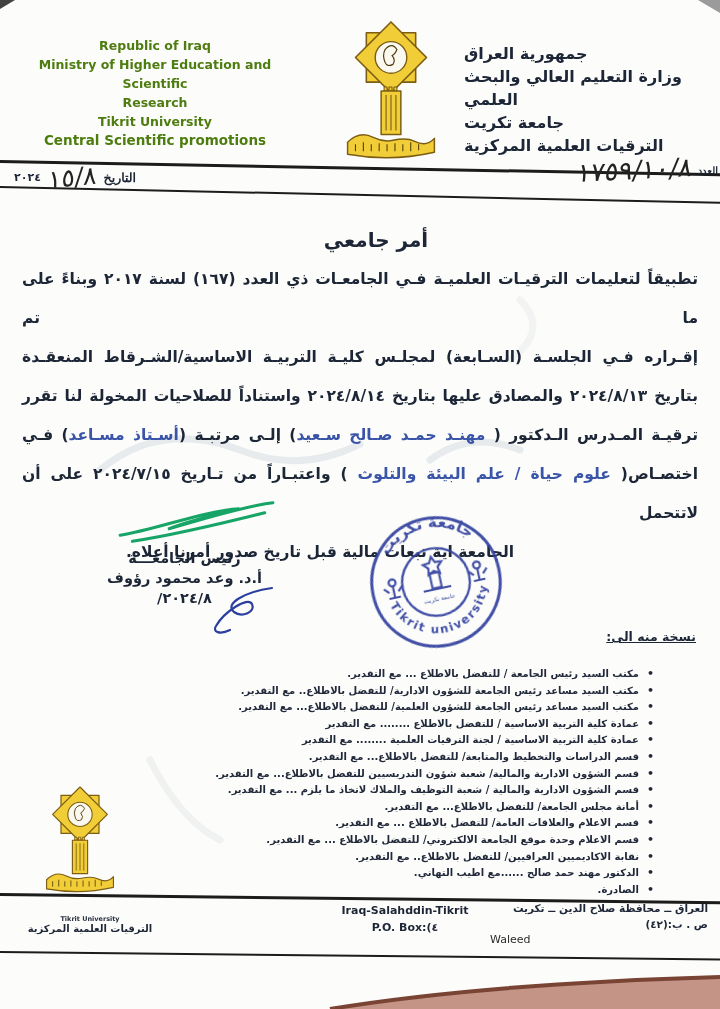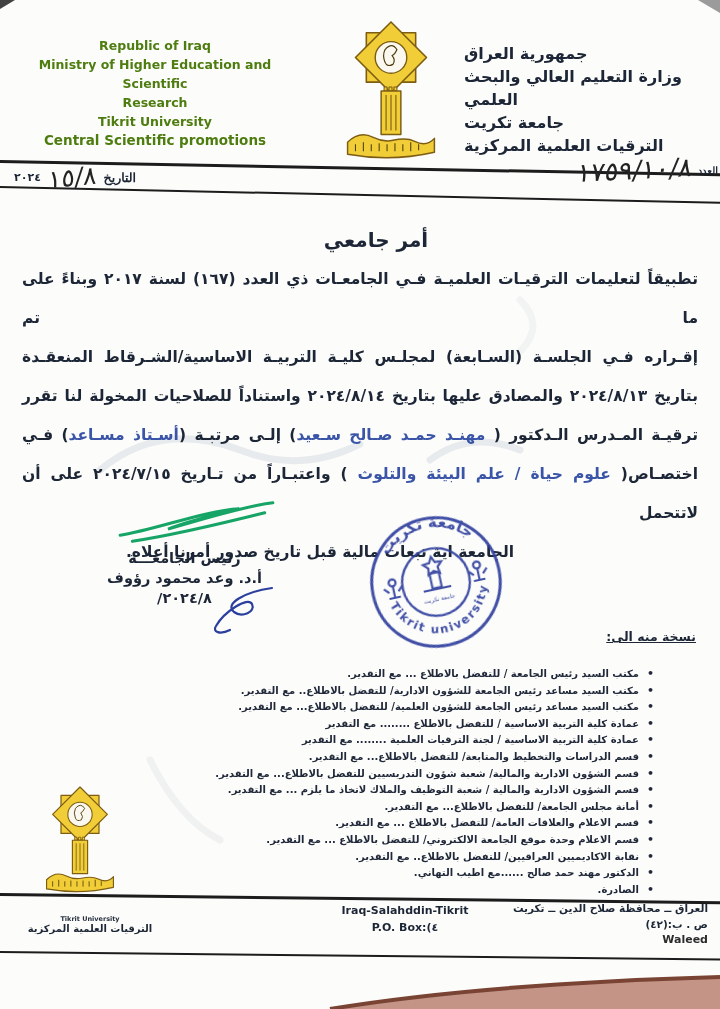--- a/index.html
+++ b/index.html
@@ -53,21 +53,21 @@
   
   .copies-head{position:absolute;right:24px;top:629px;font-weight:bold;font-size:12.5px;
                text-decoration:underline;direction:rtl;z-index:2;}
   .copies-list{position:absolute;right:50px;left:30px;top:650px;margin:16px;padding:0;list-style:none;
                direction:rtl;text-align:right;font-size:10px;font-weight:bold;z-index:2;color:#20283a;}
   .copies-list li{line-height:16.6px;}
   .copies-list li::before{content:"•";margin-left:8px;font-size:11px;}
   
   .f-right{position:absolute;left:490px;top:900px;width:218px;text-align:right;direction:rtl;
            font-weight:bold;font-size:10.5px;line-height:16px;z-index:2;}
-  .f-right div:last-child{direction:ltr;font-weight:700;font-size:11px;text-align:right;color:#2c2c2c;}
+  .f-right div:last-child{direction:ltr;font-weight:400;font-size:11px;text-align:left;color:#2c2c2c;}
   .f-center{position:absolute;left:318px;top:902px;width:174px;text-align:center;font-weight:bold;
             font-size:11px;line-height:17px;z-index:2;}
   .f-left{position:absolute;left:12px;top:915px;width:156px;text-align:center;z-index:2;}
   .f-left .tiny{font-weight:bold;font-size:6.5px;color:#26303f;}
   .f-left .ar{font-weight:bold;font-size:10px;direction:rtl;}
   
   .table-edge{position:absolute;left:0;bottom:0;width:720px;height:36px;z-index:5;}
 </style>
 </head>
 <body>

